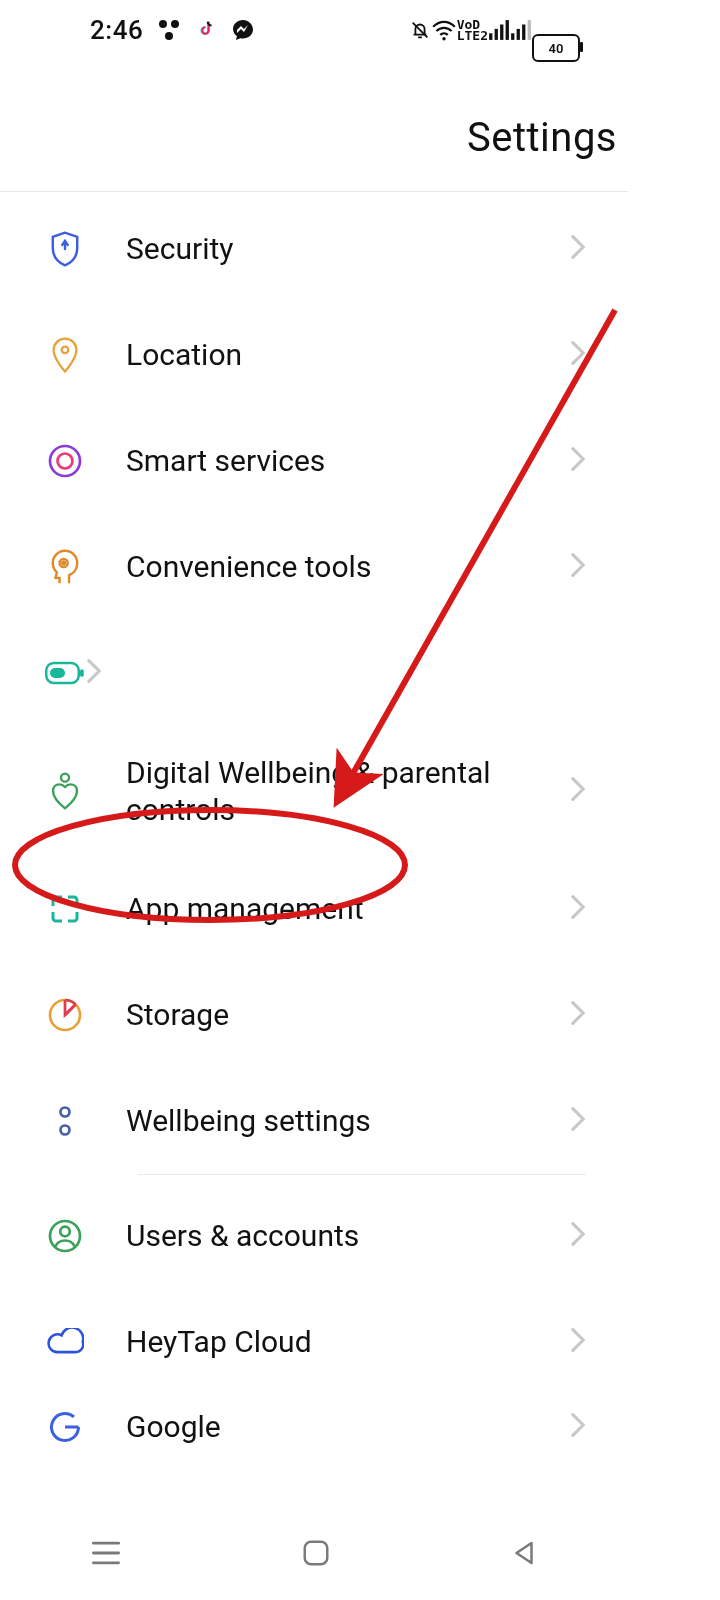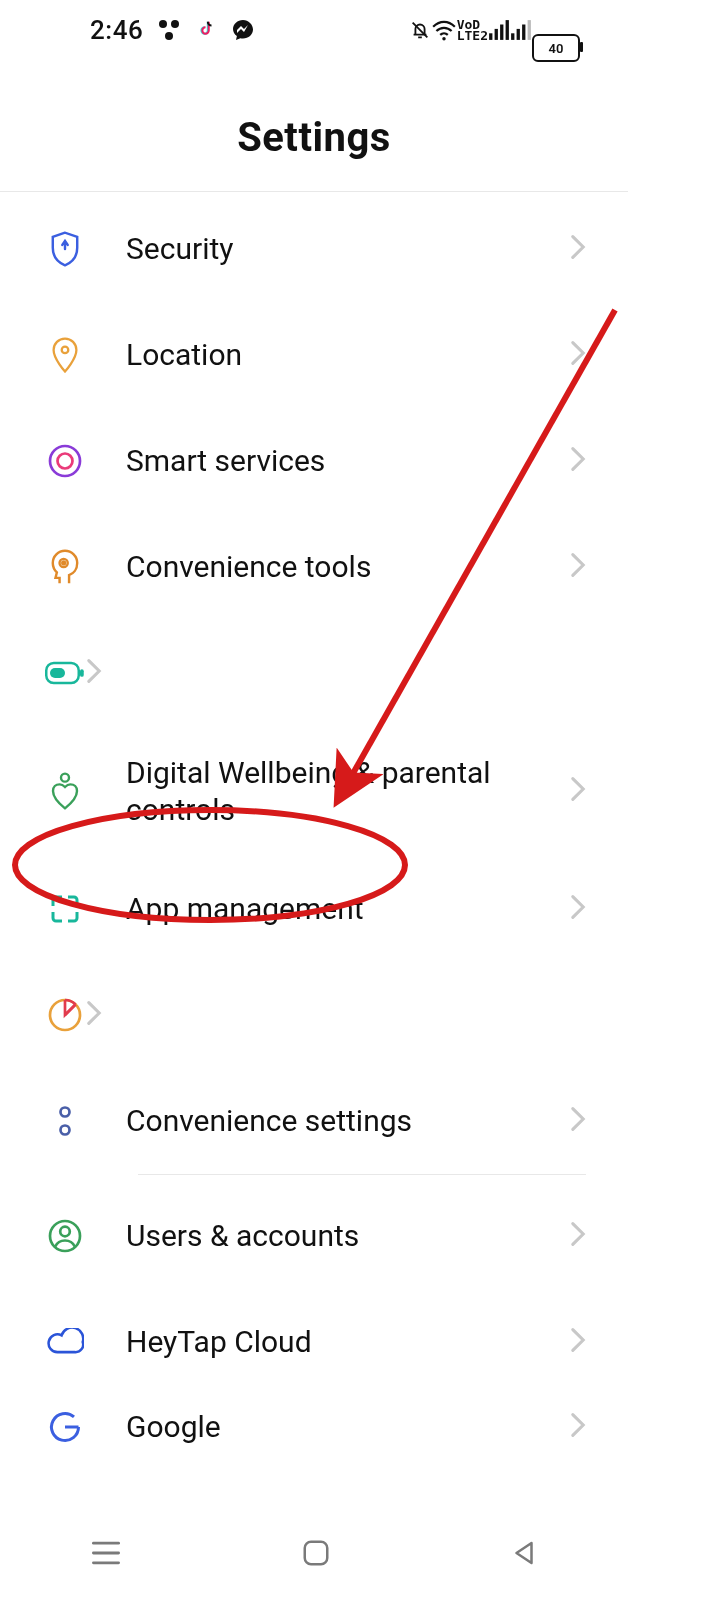--- a/index.html
+++ b/index.html
@@ -7,21 +7,21 @@
   
   .status-bar{height:60px;display:flex;align-items:center;justify-content:space-between;padding:0 48px 0 90px;}
   .status-left{display:flex;align-items:center;gap:14px;}
   .status-right{display:flex;align-items:center;}
   .clock{font-size:26px;font-weight:500;letter-spacing:.5px;}
   .sb-icon{display:inline-flex;align-items:center;justify-content:center;}
   .battery-box{width:44px;height:24px;border:2px solid #111;border-radius:6px;display:flex;align-items:center;justify-content:center;font-size:13px;font-weight:600;position:relative;margin-top:36px;}
   .battery-box:after{content:"";position:absolute;right:-5px;top:6px;width:3px;height:10px;background:#111;border-radius:1px;}
   .lte{font-family:monospace;font-size:13px;line-height:11px;font-weight:800;white-space:pre;}
   
-  .title{text-align:center;font-size:40px;font-weight:700;letter-spacing:.5px;margin:54px 11px 30px;}
+  .title{text-align:right;font-size:40px;font-weight:400;letter-spacing:.5px;margin:54px 11px 30px;}
   .hr{height:1px;background:#e8e8e8;}
   
   .list{padding-top:4px;}
   .item{display:flex;align-items:center;height:106px;padding:0 42px 0 44px;position:relative;}
   .item.tall{height:130px;}
   .icon-slot{width:42px;height:42px;display:flex;align-items:center;justify-content:center;flex:none;}
   .label{font-size:30px;margin-left:40px;flex:1;line-height:1.25;}
   .chev{flex:none;}
   .divider{margin-left:138px;margin-right:42px;height:1px;background:#e8e8e8;}
   .cutoff{overflow:hidden;height:64px;}
@@ -200,33 +200,34 @@
 
     <div class="item">
       <span class="icon-slot">
         <svg width="36" height="36" viewBox="0 0 24 24" fill="none" stroke-width="1.8">
             <circle cx="12" cy="12" r="10" stroke="#e9a13b"></circle>
             <path d="M12 2v10l7-7" stroke="#e23b4d"></path>
             <path d="M12 12 19 5" stroke="#e23b4d"></path>
             <path d="M12 2a10 10 0 0 1 7 3" stroke="#e23b4d"></path>
           </svg>
       </span>
+      <span class="label">Storage</span>
       <span class="chev"><svg width="16" height="26" viewBox="0 0 12 20" fill="none" stroke="#c8c8c8" stroke-width="2.4" stroke-linecap="round">
             <path d="m2 2 8 8-8 8"></path>
           </svg></span>
     </div>
 
     <div class="item">
       <span class="icon-slot">
         <svg width="16" height="36" viewBox="0 0 10 24" fill="none" stroke="#4a5fa8" stroke-width="1.8">
             <circle cx="5" cy="6" r="3"></circle>
             <circle cx="5" cy="18" r="3"></circle>
           </svg>
       </span>
-      <span class="label">Convenience settings</span>
+      <span class="label">Wellbeing settings</span>
       <span class="chev"><svg width="16" height="26" viewBox="0 0 12 20" fill="none" stroke="#c8c8c8" stroke-width="2.4" stroke-linecap="round">
             <path d="m2 2 8 8-8 8"></path>
           </svg></span>
     </div>
 
     <div class="divider"></div>
 
     <div class="item" style="margin-top:8px">
       <span class="icon-slot">
         <svg width="36" height="36" viewBox="0 0 24 24" fill="none" stroke="#3aa05a" stroke-width="1.8">

